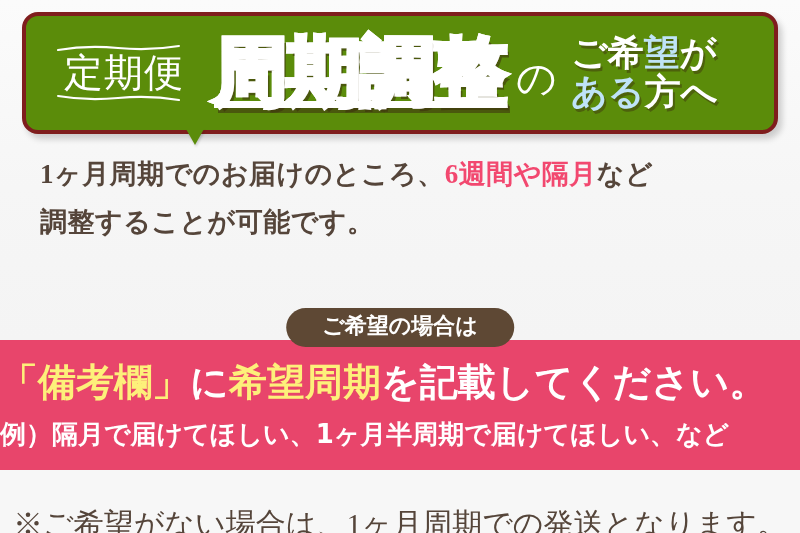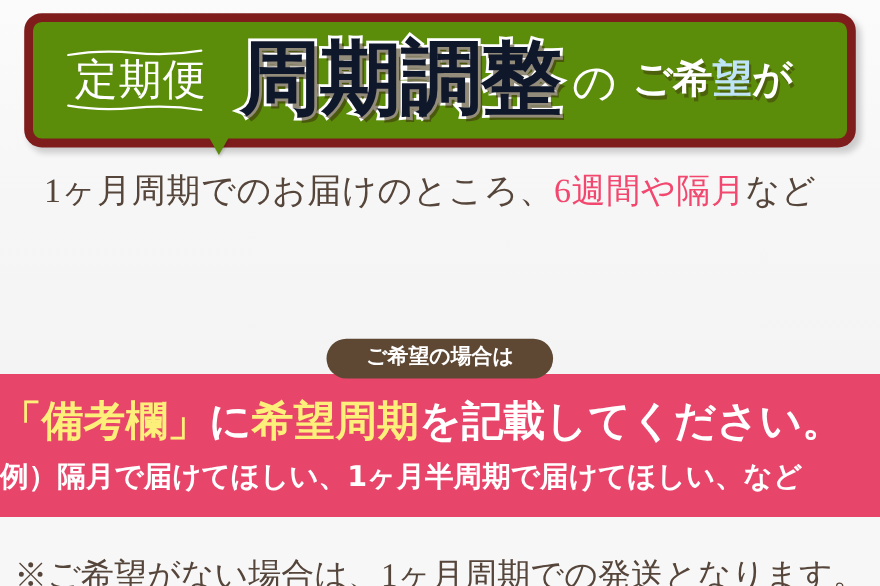--- a/index.html
+++ b/index.html
@@ -22,21 +22,21 @@
     width:800px; height:340px;
     background:linear-gradient(180deg,#fbfbfb 0%,#f6f6f6 55%,#f4f4f4 100%);
   }
 
   
   .header-bubble {
     position:absolute;
     left:22px; top:12px;
     width:756px; height:122px;
     background:#5b8c0a;
-    border:8px solid #7f1d1d;
+    border:4px solid #7f1d1d;
     border-radius:16px;
     box-shadow:4px 5px 6px rgba(0,0,0,.18);
     display:flex; align-items:center;
   }
   .header-bubble::after {
     content:"";
     position:absolute;
     left:160px; bottom:-15px;
     width:0; height:0;
     border-left:9px solid transparent;
@@ -65,28 +65,29 @@
   .wave.top { top:0px; }
   .wave.bot { bottom:0px; }
   .wave svg { display:block; }
 
   
   .main-title {
     margin-left:26px;
     font-size:74px;
     line-height:1;
     font-weight:700;
-    color:#0f172a;
+    color:#ffffff;
     letter-spacing:-1px;
     white-space:nowrap;
     font-family:"DejaVu Sans", sans-serif;
     -webkit-text-stroke:5px #ffffff;
     paint-order:stroke fill;
     text-shadow:4px 5px 0 rgba(60,45,15,.55);
     margin-top:-4px;
+    text-decoration:underline;
   }
 
   .no-particle {
     margin-left:10px;
     font-size:40px;
     color:#ffffff;
     font-family:"Liberation Serif", serif;
     align-self:flex-end;
     margin-bottom:24px;
   }
@@ -102,25 +103,26 @@
     text-shadow:2px 3px 0 rgba(60,45,15,.45);
   }
   .wish-w { color:#ffffff; }
   .wish-b { color:#bfe3f7; }
 
   
   .body-text {
     position:absolute;
     left:40px; top:150px;
     width:730px;
-    font-size:31px;
+    font-size:27px;
     line-height:48px;
     color:#55453a;
     font-family:"Liberation Serif", serif;
     letter-spacing:.5px;
+    font-weight:bold;
   }
   .body-line { white-space:nowrap; }
   .pink { color:#f2486f; }
   .hl {
     background:linear-gradient(180deg,
       rgba(0,0,0,0) 0%, rgba(0,0,0,0) 38%,
       #fbf0a6 38%, #fbf0a6 100%);
     padding:0 1px;
   }
 
@@ -134,21 +136,21 @@
 
   
   .pill {
     position:absolute;
     left:50%; top:308px;
     transform:translateX(-50%);
     background:#5e4834;
     color:#ffffff;
     border-radius:22px;
     padding:5px 36px 8px 36px;
-    font-size:19px;
+    font-size:22px;
     line-height:1.2;
     white-space:nowrap;
     font-family:"DejaVu Sans", sans-serif;
     font-weight:700;
   }
 
   .pink-main {
     position:absolute;
     left:0; top:362px;
     width:672px;
@@ -213,25 +215,29 @@
     </div>
 
     <div class="main-title">周期調整</div>
 
     <div class="no-particle">の</div>
 
     <div class="wish-block">
       <div>
         <span class="wish-w">ご</span><span class="wish-w">希</span><span class="wish-b">望</span><span class="wish-w">が</span>
       </div>
+      <div>
+        <span class="wish-b">あ</span><span class="wish-b">る</span><span class="wish-w">方</span><span class="wish-w">へ</span>
+      </div>
     </div>
   </div>
 
   <div class="body-text">
     <div class="body-line"><span>1ヶ月周期でのお届けのところ、</span><span class="pink">6週間</span><span class="pink">や</span><span class="pink">隔月</span><span>など</span></div>
+    <div class="body-line">調整することが可能です。</div>
   </div>
 
   <div class="pink-band"></div>
 
   <div class="pill">ご希望の場合は</div>
 
   <div class="pink-main"><span class="yel">「備考欄」</span><span>に</span><span class="yel">希望周期</span><span>を記載してください。</span></div>
 
   <div class="pink-example">例）隔月で届けてほしい、1ヶ月半周期で届けてほしい、など</div>
 

